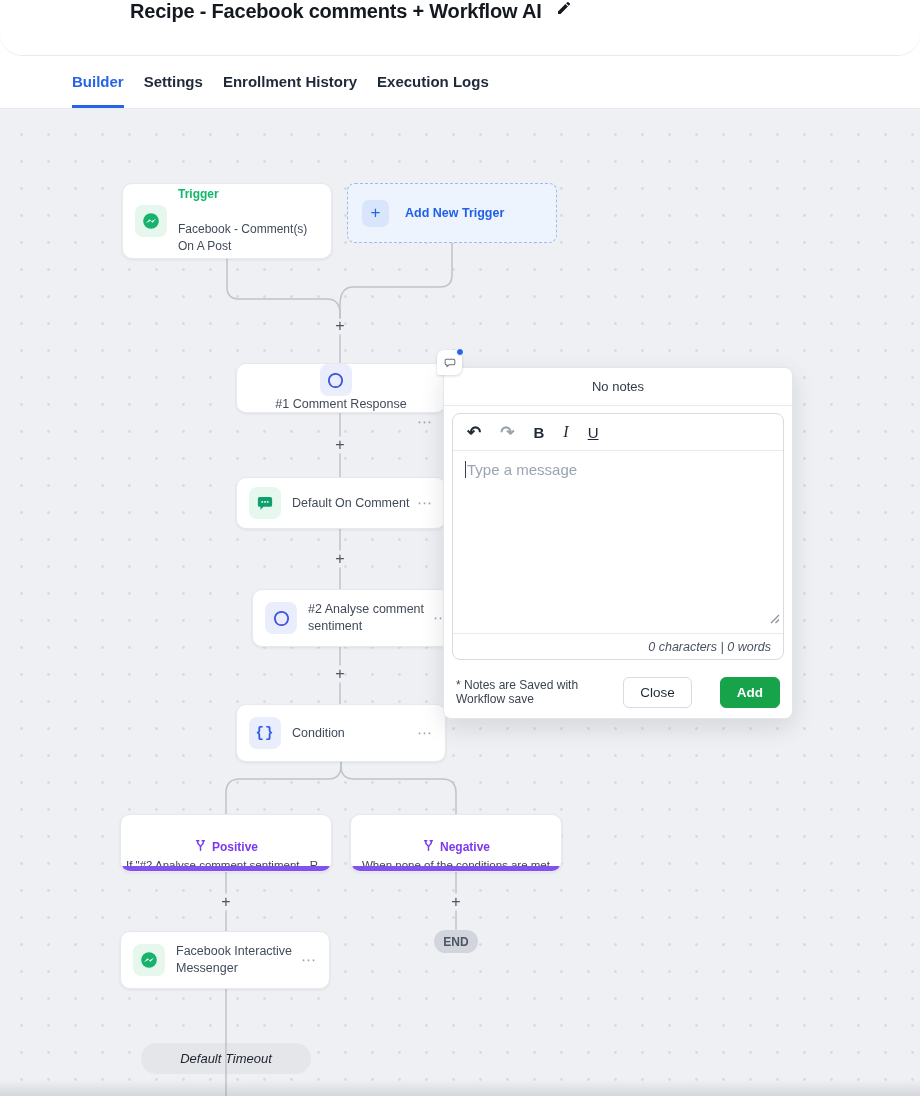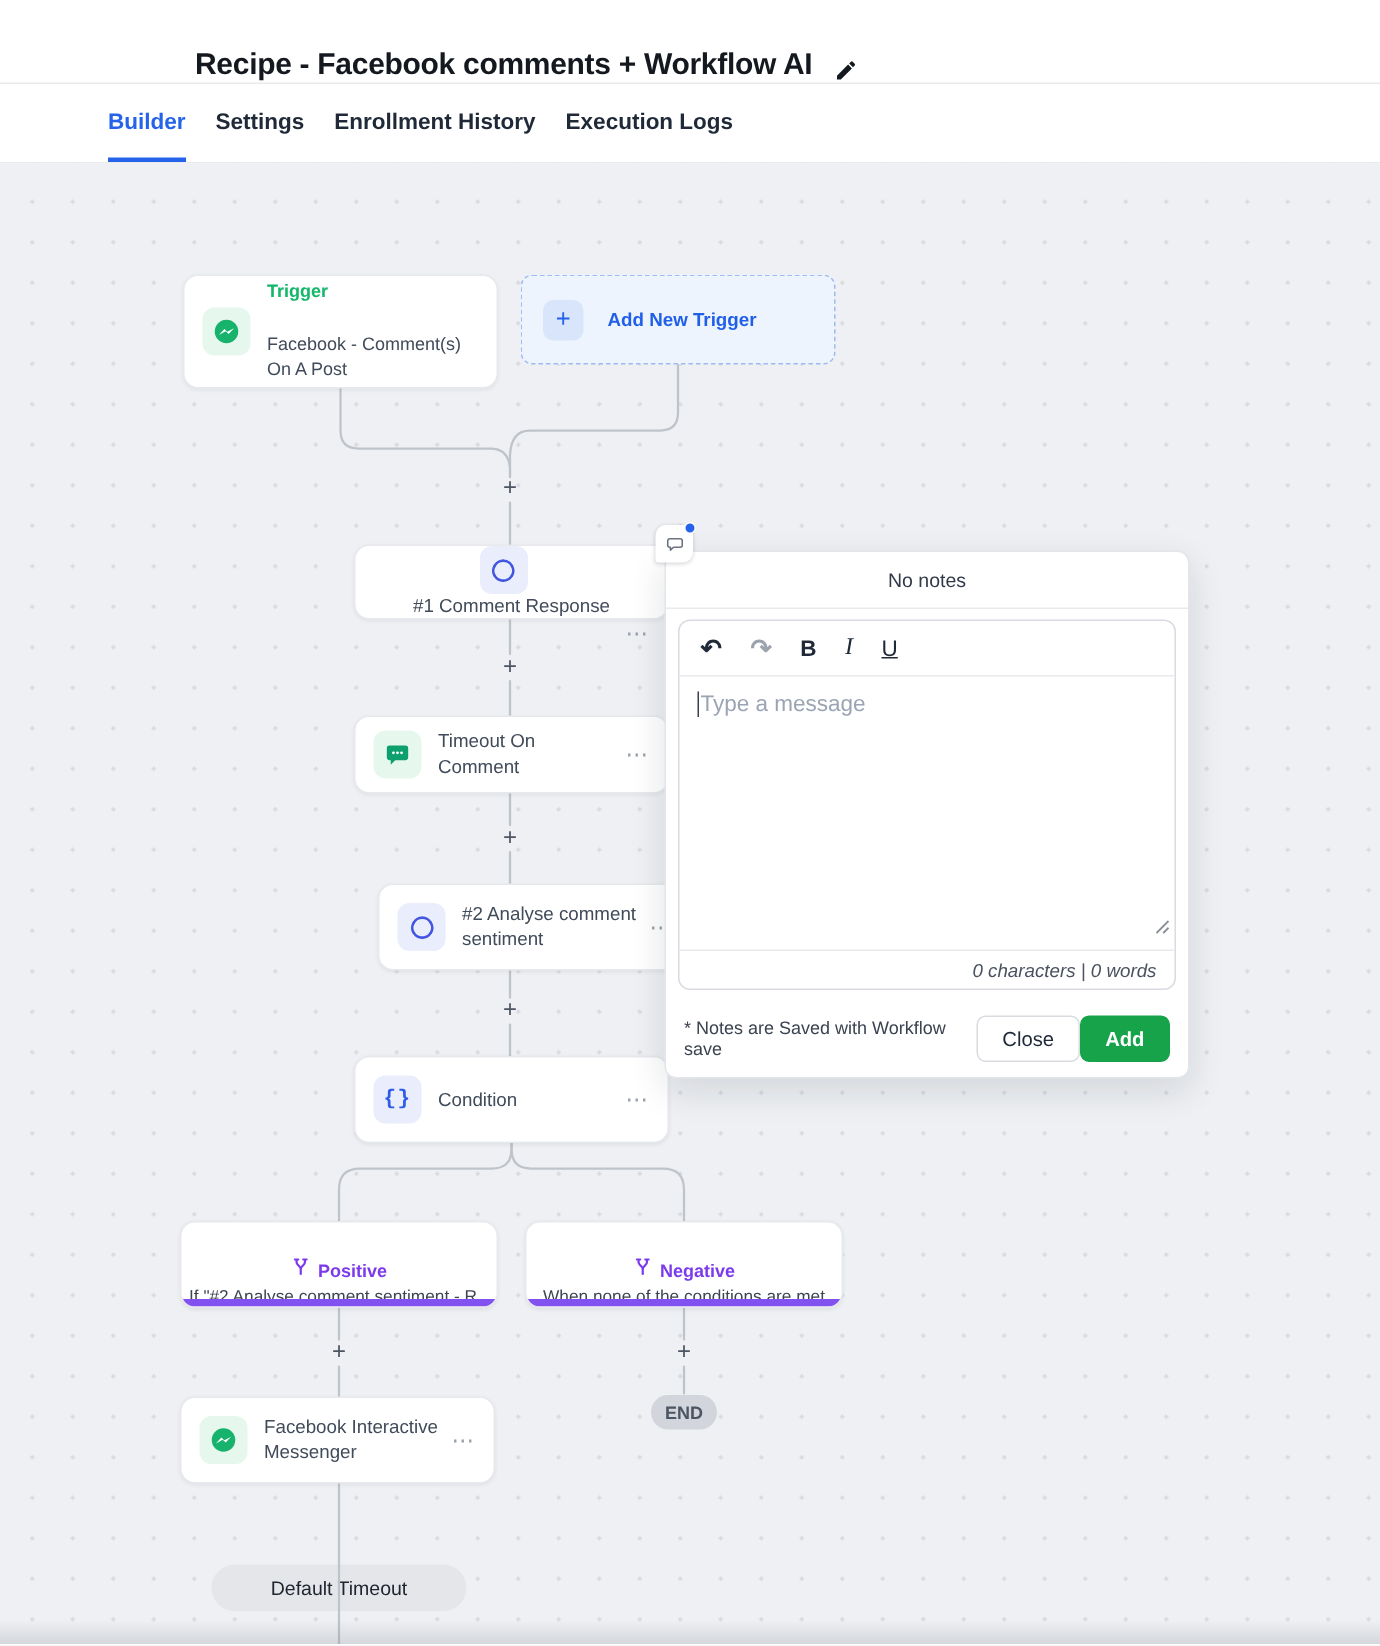--- a/index.html
+++ b/index.html
@@ -1,20 +1,20 @@
 <!DOCTYPE html>
 <html><head>
 <meta charset="utf-8">
 <style>
   * { margin:0; padding:0; box-sizing:border-box; }
   html,body { width:920px; height:1097px; }
   body { font-family:"Liberation Sans", sans-serif; background:#fff; overflow:hidden; }
 
   
-  .header { height:56px; background:#fff; display:flex; align-items:flex-end; padding-left:130px; border-bottom:1px solid #e8eaee; }
+  .header { height:56px; background:#fff; display:flex; align-items:flex-start; padding-left:130px; border-bottom:1px solid #e8eaee;border-radius:22px; }
   .header-title { font-size:20px; font-weight:700; color:#14181f; letter-spacing:-0.2px; }
   .edit-pencil { margin-left:14px; display:inline-flex; cursor:pointer; }
 
   
   .tabbar { height:53px; background:#fff; display:flex; align-items:stretch; gap:20px; padding-left:72px; border-bottom:1px solid #e8eaee; }
   .tab { display:flex; align-items:center; font-size:15px; font-weight:600; color:#1f2937; cursor:pointer; border-bottom:3px solid transparent; padding-top:2px; }
   .tab.active { color:#2563eb; border-bottom-color:#2563eb; }
 
   
   .canvas { position:relative; width:920px; height:987px; background-color:#eef0f3;
@@ -52,21 +52,21 @@
   .branch-card { position:absolute; width:212px; height:58px; background:#fff; border:1px solid #e7e9ed; border-radius:10px;
     box-shadow:0 1px 3px rgba(16,24,40,0.07); z-index:3; display:flex; flex-direction:column; align-items:center; justify-content:flex-end; cursor:pointer; overflow:hidden; }
   .branch-head { display:flex; align-items:center; gap:5px; margin-bottom:3px; }
   .branch-label { color:#7c3aed; font-size:12px; font-weight:700; }
   .branch-cond { color:#3c4553; font-size:11.5px; white-space:nowrap; max-width:200px; overflow:hidden; }
   .branch-bar { position:absolute; left:0; right:0; bottom:0; height:5px; background:#8252f1; border-radius:0 0 9px 9px; }
 
   .end-pill { position:absolute; left:434px; top:821px; width:44px; height:23px; background:#d2d5db; border-radius:12px; z-index:3;
     display:flex; align-items:center; justify-content:center; font-size:12px; font-weight:600; color:#4b5563; }
   .timeout-pill { position:absolute; left:141px; top:934px; width:170px; height:31px; background:#e4e6ea; border-radius:16px; z-index:1;
-    display:flex; align-items:center; justify-content:center; font-size:13px; font-weight:500; color:#20262f; cursor:pointer; }
+    display:flex; align-items:center; justify-content:center; font-size:13px; font-weight:500; color:#20262f; cursor:pointer;font-style:italic; }
 
   
   .note-chip { position:absolute; left:437px; top:241px; width:25px; height:25px; background:#fff; border-radius:7px 7px 7px 2px;
     box-shadow:0 1px 3px rgba(16,24,40,0.18); z-index:6; display:flex; align-items:center; justify-content:center; cursor:pointer; }
   .note-dot { position:absolute; right:-2px; top:-2px; width:8px; height:8px; border-radius:50%; background:#2563eb; border:1.5px solid #fff; }
 
   
   .popup { position:absolute; left:443px; top:258px; width:350px; height:352px; background:#fff; border:1px solid #e3e5ea;
     border-radius:8px; box-shadow:0 8px 24px rgba(16,24,40,0.12); z-index:5; display:flex; flex-direction:column; }
   .popup-header { height:38px; flex:0 0 38px; display:flex; align-items:center; justify-content:center;
@@ -78,21 +78,21 @@
   .tb-undo { font-size:17px; font-weight:700; }
   .tb-redo { font-size:17px; font-weight:700; color:#9ca3af; }
   .tb-bold { font-weight:700; }
   .tb-italic { font-style:italic; font-family:"Liberation Serif", serif; font-size:16px; }
   .tb-underline { text-decoration:underline; }
   .editor-area { flex:1; padding:10px 12px; font-size:15px; color:#9aa4b2; cursor:text; position:relative; }
   .caret { display:inline-block; width:0; border-left:1.5px solid #374151; height:17px; vertical-align:text-bottom; margin-right:1px; }
   .resize-handle { position:absolute; right:3px; bottom:31px; cursor:nwse-resize; }
   .editor-footer { height:26px; flex:0 0 26px; border-top:1px solid #e8eaee; display:flex; align-items:center; justify-content:flex-end;
     padding:0 12px; font-size:12.5px; color:#4a5260;font-style:italic; }
-  .popup-footer { height:52px; flex:0 0 52px; display:flex; align-items:center; padding:0 12px; gap:0; }
+  .popup-footer { height:52px; flex:0 0 52px; display:flex; align-items:center; padding:0 12px; gap:28px; }
   .popup-note { font-size:12px; color:#3b4350; margin-right:auto; }
   .btn-close { height:31px; padding:0 16px; background:#fff; border:1px solid #d8dbe0; border-radius:6px; font-size:13.5px; color:#1f2937;
     cursor:pointer; font-family:"Liberation Sans", sans-serif; }
   .btn-add { height:31px; padding:0 16px; background:#16a34a; border:1px solid #16a34a; border-radius:6px; font-size:13.5px; font-weight:600;
     color:#fff; cursor:pointer; font-family:"Liberation Sans", sans-serif; }
 </style>
 </head>
 <body>
 
 <div class="header">
@@ -176,21 +176,21 @@
 
   <div class="node" style="left:236px; top:368px; width:210px; height:52px;">
     <span class="node-icon icon-green">
       <svg width="18" height="18" viewBox="0 0 24 24">
           <path fill="#0e9f6e" d="M5 4h14a2.5 2.5 0 0 1 2.5 2.5v8A2.5 2.5 0 0 1 19 17h-9l-4 4v-4H5a2.5 2.5 0 0 1-2.5-2.5v-8A2.5 2.5 0 0 1 5 4z"></path>
           <circle cx="8.4" cy="10.5" r="1.25" fill="#fff"></circle>
           <circle cx="12" cy="10.5" r="1.25" fill="#fff"></circle>
           <circle cx="15.6" cy="10.5" r="1.25" fill="#fff"></circle>
         </svg>
     </span>
-    <span class="node-label">Timeout On Comment</span>
+    <span class="node-label">Default On Comment</span>
     <span class="node-menu">⋯</span>
   </div>
 
   <div class="node" style="left:252px; top:480px; width:210px; height:58px;">
     <span class="node-icon icon-blue">
       <svg width="19" height="19" viewBox="0 0 24 24" fill="none" stroke="#4356e0" stroke-width="2.1" stroke-linecap="round">
         <g>
             <path d="M12 3.6 A8.4 8.4 0 0 1 19.27 7.8"></path>
         <use href="#oa" transform="rotate(60 12 12)"></use>
             <use href="#oa" transform="rotate(120 12 12)"></use>

